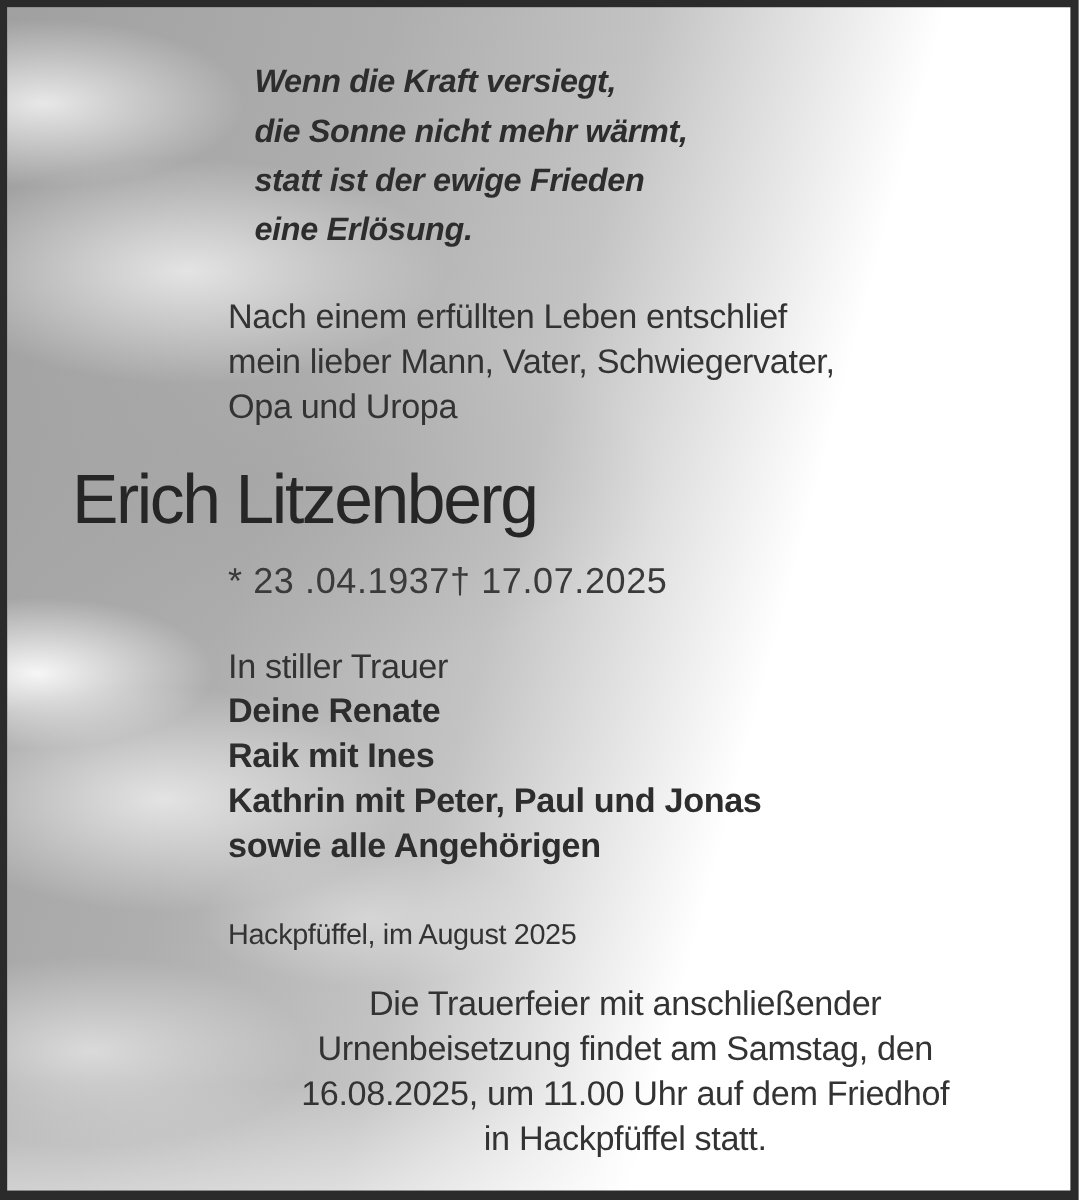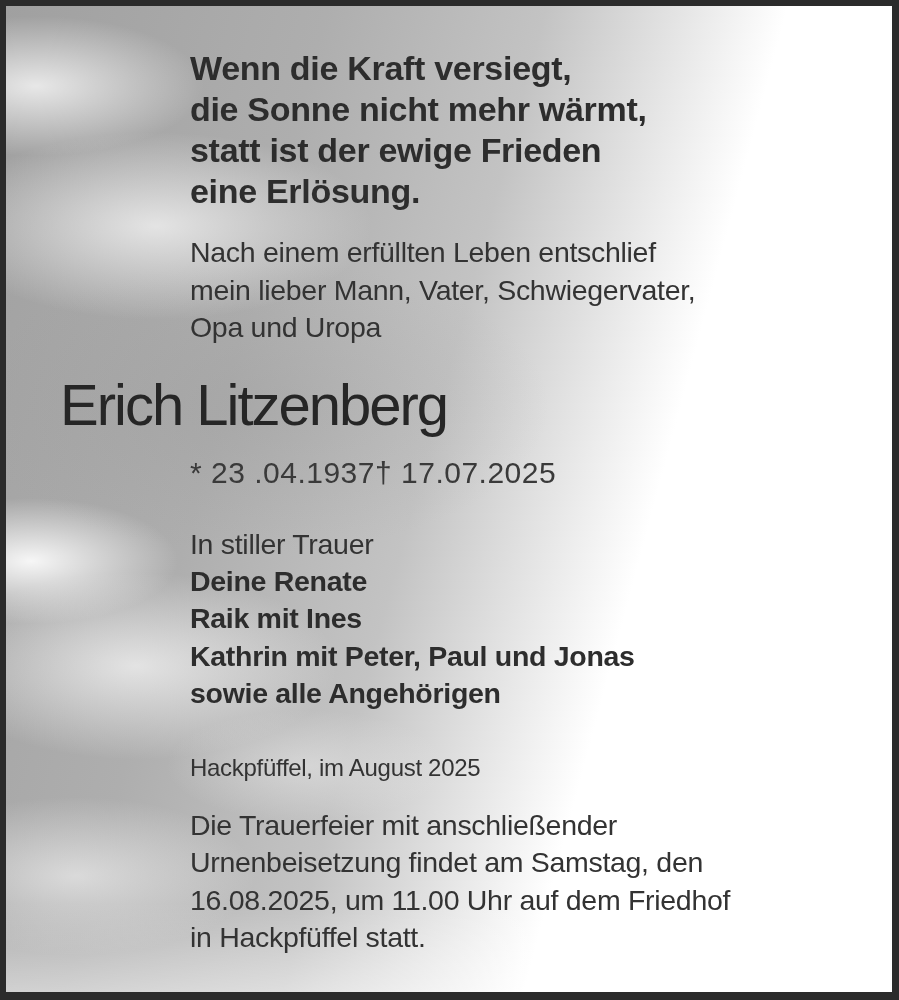--- a/index.html
+++ b/index.html
@@ -30,28 +30,30 @@
       radial-gradient(ellipse 200px 80px  at 300px 760px, rgba(235,235,235,0.5),  rgba(235,235,235,0) 70%),
       linear-gradient(to top, rgba(255,255,255,0.45), rgba(255,255,255,0) 9%),
       linear-gradient(105deg, #a0a0a0 0%, #aeaeae 28%, #c3c3c3 47%, #ffffff 68%);
   }
   .content {
     padding-left: 184px;
     padding-right: 40px;
   }
   .poem {
     margin-top: 42px;
-    font-size: 34px;
+    font-size: 27px;
     line-height: 41px;
     font-weight: bold;
+    font-style: italic;
     letter-spacing: -0.3px;
     color: #2d2d2d;
+    margin-left: 22px;
   }
   .intro {
-    margin-top: 22px;
+    margin-top: 34px;
     font-size: 28.5px;
     line-height: 37.5px;
     letter-spacing: -0.3px;
   }
   .name {
     margin: 10px 0 0 -130px;
     font-size: 58px;
     line-height: 96px;
     font-weight: normal;
     letter-spacing: -2px;
@@ -83,20 +85,21 @@
     margin-top: 36px;
     font-size: 24px;
     line-height: 38px;
     letter-spacing: -0.3px;
   }
   .funeral {
     margin-top: 20px;
     font-size: 28.5px;
     line-height: 37.5px;
     letter-spacing: -0.3px;
+    text-align: center;
   }
 </style>
 </head>
 <body>
 
 <div class="page">
   <div class="content">
 
     <div class="poem">
       <div>Wenn die Kraft versiegt,</div>

